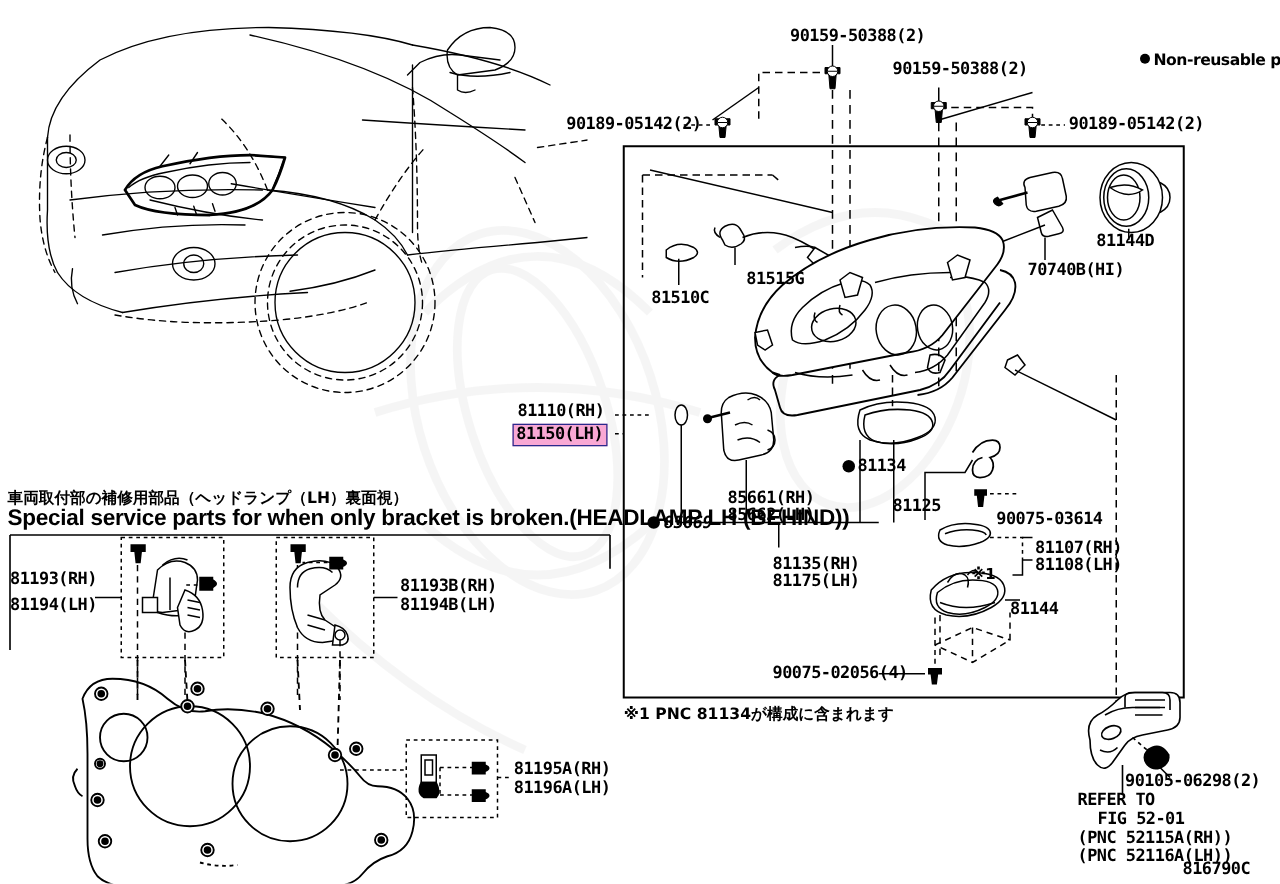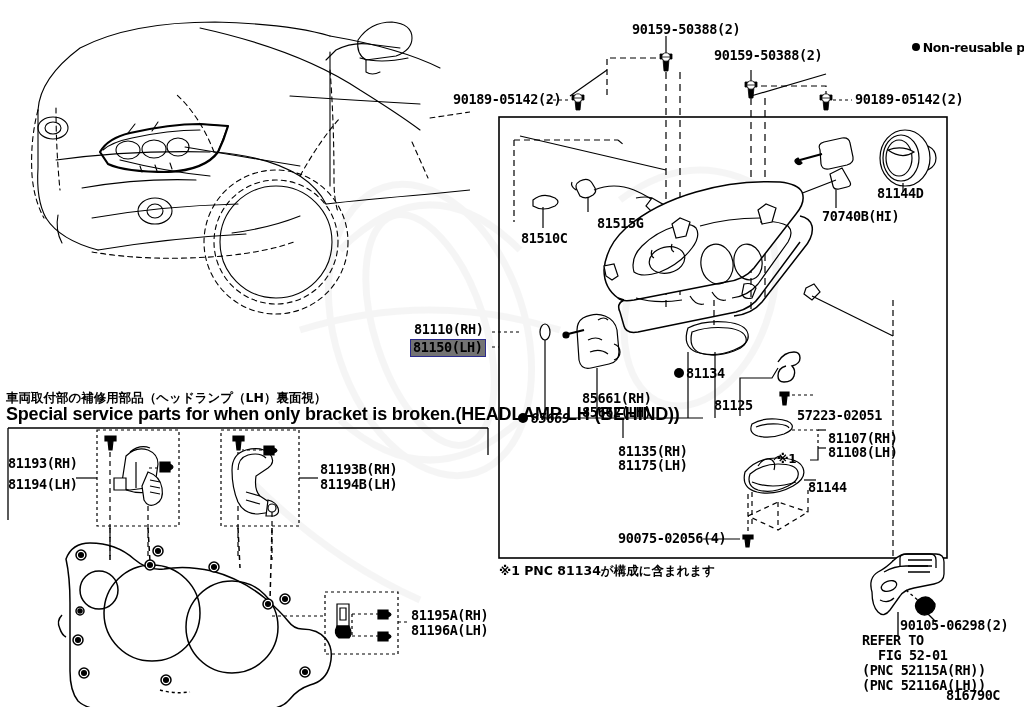--- a/index.html
+++ b/index.html
@@ -24,21 +24,21 @@
     line-height:15px;
     white-space:pre;
     color:#000;
     z-index:20;
   }
   .lbl.sm{font-size:12px;line-height:14px;}
   .lbl.jp{font-family:"DejaVu Sans","Liberation Sans",sans-serif;font-size:12.5px;letter-spacing:0;}
   .lbl.en{font-family:Liberation Sans, sans-serif;font-weight:bold;font-size:18px;letter-spacing:-0.2px;}
   .lbl.legend{font-family:"DejaVu Sans","Liberation Sans",sans-serif;font-weight:bold;font-size:12.5px;}
   .highlight{
-    background:#737373;
+    background:#f9a8d4;
     border:1.5px solid #2a2a8c;
     padding:0px 2px 1px 2px;
     margin-left:-2px;
     display:inline-block;
   }
   svg{position:absolute;left:0;top:0;}
   .wm{opacity:0.07;}
   .dot{display:inline-block;width:8px;height:8px;border-radius:50%;background:#000;vertical-align:1px;margin-right:3px;}
 </style>
 </head>
@@ -296,21 +296,21 @@
   <div class="lbl" style="left:531px;top:411px;font-style:italic;">85669</div>
   <div class="lbl" style="left:582px;top:391px;">85661(RH)</div>
   <div class="lbl" style="left:582px;top:405px;">85662(LH)</div>
 
   <div class="lbl" style="left:686px;top:366px;">81134</div>
   <div class="lbl" style="left:714px;top:398px;">81125</div>
 
   <div class="lbl" style="left:618px;top:444px;">81135(RH)</div>
   <div class="lbl" style="left:618px;top:458px;">81175(LH)</div>
 
-  <div class="lbl" style="left:797px;top:408px;">57223-02051</div>
+  <div class="lbl" style="left:797px;top:408px;">90075-03614</div>
   <div class="lbl" style="left:828px;top:431px;">81107(RH)</div>
   <div class="lbl" style="left:828px;top:445px;">81108(LH)</div>
   <div class="lbl sm" style="left:777px;top:452px;font-family:'DejaVu Sans',sans-serif;">※1</div>
 
   <div class="lbl" style="left:808px;top:480px;">81144</div>
   <div class="lbl" style="left:618px;top:531px;">90075-02056(4)</div>
 
   <div class="lbl jp" style="left:499px;top:563px;">※1 PNC 81134が構成に含まれます</div>
 
   <svg width="1024" height="707">

